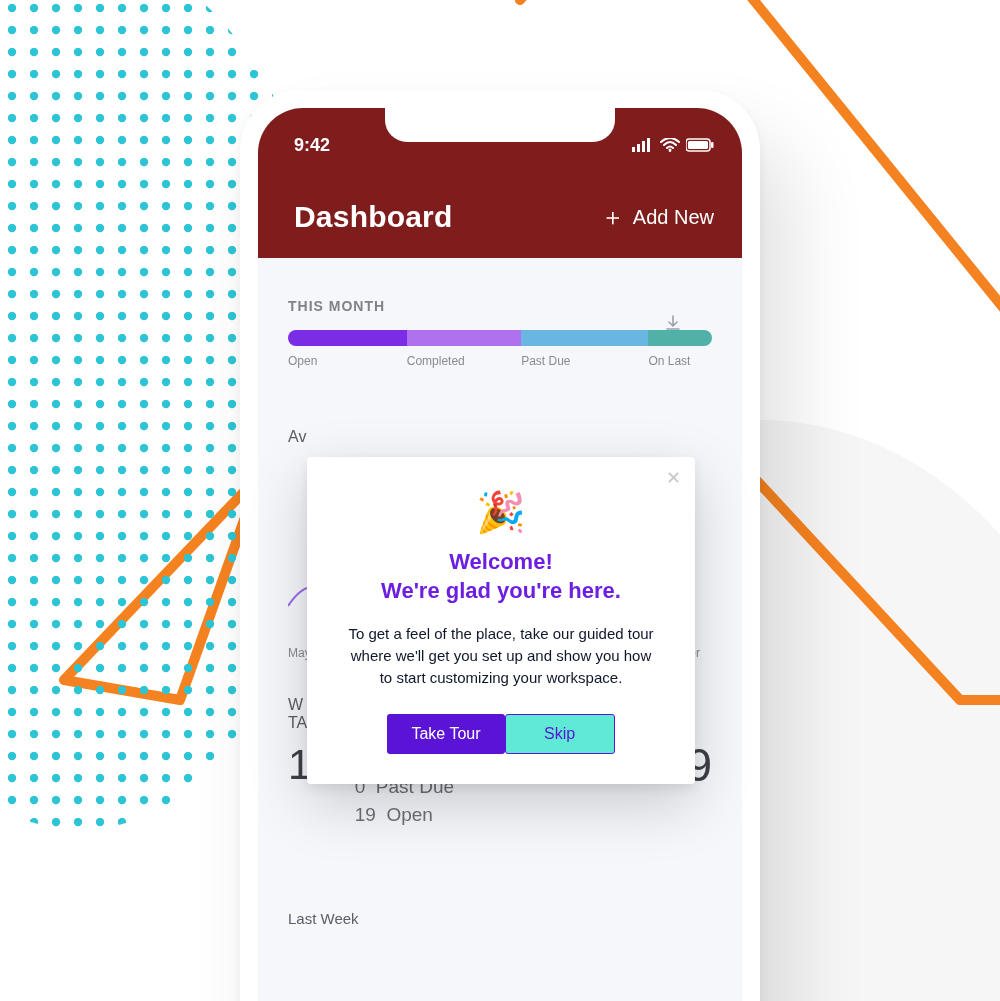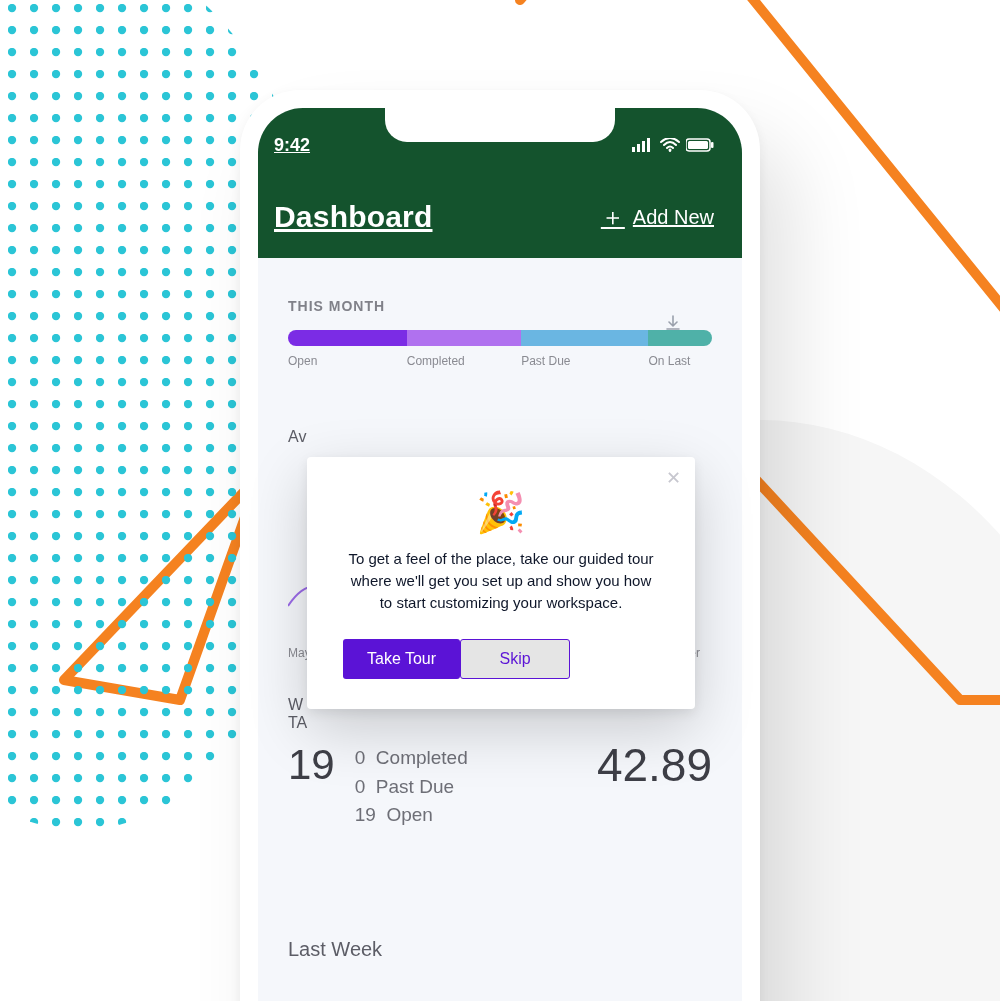--- a/index.html
+++ b/index.html
@@ -64,26 +64,25 @@
     width: 230px;
     height: 34px;
     background: #ffffff;
     border-bottom-left-radius: 22px;
     border-bottom-right-radius: 22px;
     z-index: 3;
   }
 
   
   .header {
-    background: #14532d;
+    background: #7f1d1d;
     color: #ffffff;
-    padding: 20px 28px 22px 16px;
+    padding: 20px 28px 22px 36px;
     height: 150px;
     position: relative;
-    text-decoration: underline;
   }
   .status-bar {
     display: flex;
     justify-content: space-between;
     align-items: center;
     font-size: 18px;
     font-weight: 600;
     height: 34px;
   }
   .status-right { display: flex; align-items: center; gap: 6px; }
@@ -187,22 +186,22 @@
   }
   .big2 {
     font-size: 46px;
     font-weight: 300;
     color: #3e3f47;
     margin-left: auto;
     margin-top: -6px;
   }
 
   .last-week {
-    margin-top: 108px;
-    font-size: 20px;
+    margin-top: 80px;
+    font-size: 15px;
     color: #5c5d66;
   }
 
   
   .modal {
     position: absolute;
     left: 307px;
     top: 457px;
     width: 388px;
     background: #ffffff;
@@ -230,36 +229,36 @@
     margin-bottom: 18px;
   }
   .modal-body {
     color: #0f172a;
     font-size: 15px;
     line-height: 1.45;
     margin-bottom: 26px;
   }
   .modal-buttons {
     display: flex;
-    justify-content: flex-start;
+    justify-content: center;
   }
   .btn {
     font-size: 16px;
     padding: 10px 24px;
     border-radius: 3px;
     cursor: pointer;
     min-width: 110px;
   }
   .btn-primary {
     background: #5b13d6;
     color: #ffffff;
     border: none;
   }
   .btn-secondary {
-    background: #e5e5e5;
+    background: #5eead4;
     color: #5b13d6;
     border: 1px solid #5b13d6;
   }
 </style>
 </head>
 <body>
 
 <div class="bg-gray-curve"></div>
 
 <svg class="bg-orange" viewBox="0 0 1000 1001">
@@ -364,18 +363,22 @@
 
       <div class="last-week">Last Week</div>
 
     </div>
   </div>
 </div>
 
 <div class="modal">
   <div class="modal-close">✕</div>
   <div class="modal-emoji">🎉</div>
+  <div class="modal-title">
+    <span>Welcome!</span><br>
+    <span>We're glad you're here.</span>
+  </div>
   <div class="modal-body">To get a feel of the place, take our guided tour where we'll get you set up and show you how to start customizing your workspace.</div>
   <div class="modal-buttons">
     <button class="btn btn-primary">Take Tour</button>
     <button class="btn btn-secondary">Skip</button>
   </div>
 </div>
 
 </body></html>

